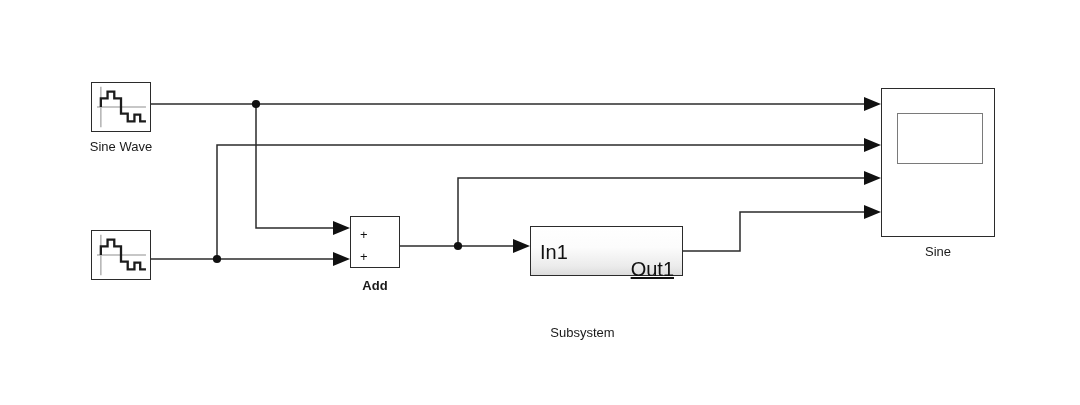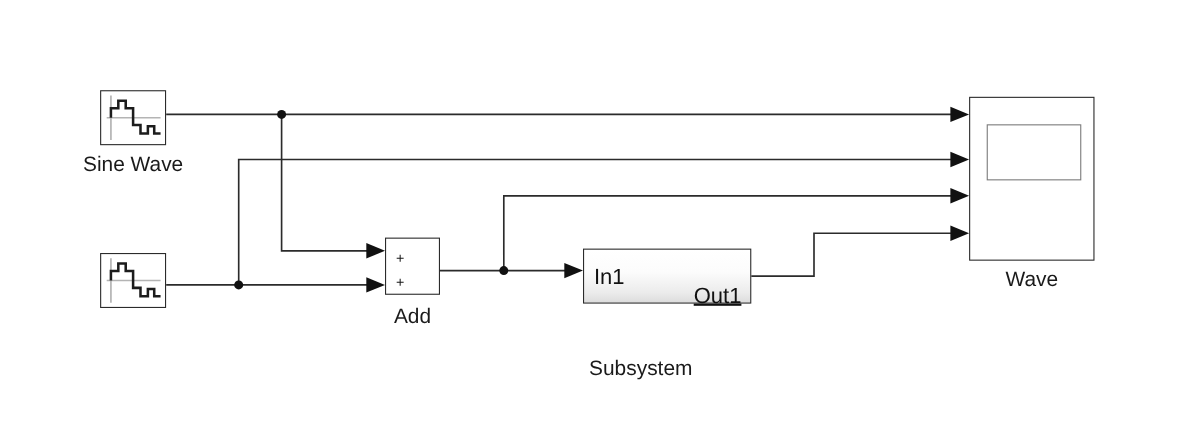--- a/index.html
+++ b/index.html
@@ -31,21 +31,21 @@
     left: 2px; top: 2px;
     right: -3px; bottom: -3px;
     border-right: 2px solid rgba(90,90,90,.55);
     border-bottom: 2px solid rgba(90,90,90,.55);
     pointer-events: none;
     z-index: -1;
   }
   .blk-label {
     position: absolute;
     text-align: center;
-    font-size: 19px;
+    font-size: 13px;
     color: #1a1a1a;
     white-space: nowrap;
     line-height: 1;
   }
 
   
   .sine-block { padding: 0; }
   .sine-svg { display: block; width: 100%; height: 100%; }
 
   
@@ -147,26 +147,26 @@
       <line x1="9" y1="4" x2="9" y2="46" stroke="#b4b4b4" stroke-width="1.6"></line>
       <line x1="5" y1="25" x2="56" y2="25" stroke="#b4b4b4" stroke-width="1.4"></line>
       <polyline points="9,25 9,16 16,16 16,9 23,9 23,16 30,16 30,25 30,32 37,32 37,40 44,40 44,33 50,33 50,40 56,40" fill="none" stroke="#1c1c1c" stroke-width="2.4" stroke-linejoin="miter" stroke-linecap="butt"></polyline>
     </svg>
   </div>
 
   <div class="block add-block" style="left:350px; top:216px; width:50px; height:52px;">
     <span class="plus p1">+</span>
     <span class="plus p2">+</span>
   </div>
-  <div class="blk-label" style="left:330px; top:279px; width:90px;">Add</div>
+  <div class="blk-label" style="left:330px; top:279px; width:90px;font-weight:bold;">Add</div>
 
   <div class="block subsystem-block" style="left:530px; top:226px; width:153px; height:50px;">
     <span class="port-label in">In1</span>
     <span class="port-label out">Out1</span>
   </div>
   <div class="blk-label" style="left:506px; top:286px; width:153px;margin-top:40px;">Subsystem</div>
 
   <div class="block scope-block" style="left:881px; top:88px; width:114px; height:149px;">
     <div class="scope-screen"></div>
   </div>
-  <div class="blk-label" style="left:881px; top:245px; width:114px;">Wave</div>
+  <div class="blk-label" style="left:881px; top:245px; width:114px;">Sine</div>
 
 </div>
 
 </body></html>

